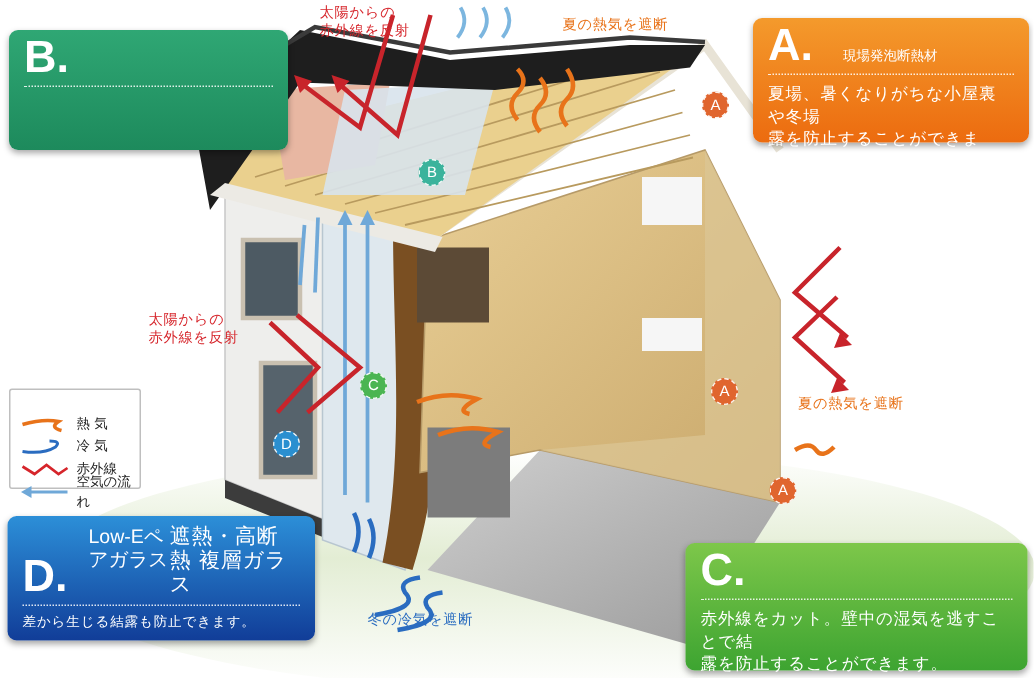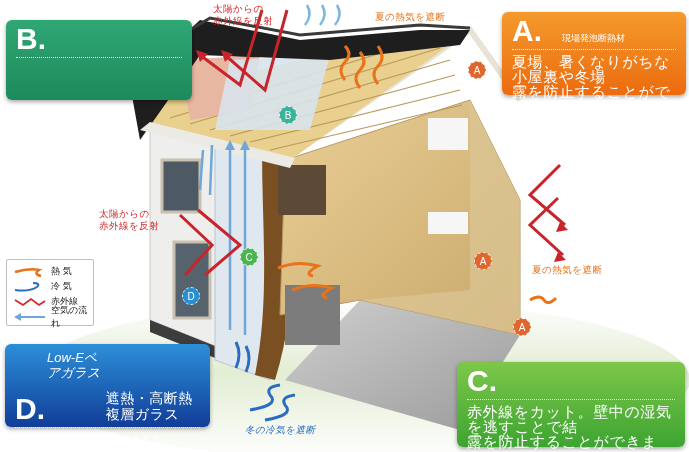--- a/index.html
+++ b/index.html
@@ -7,33 +7,33 @@
        font-family:"DejaVu Sans","Liberation Sans",sans-serif;}
   #scene{position:absolute;left:0;top:0;width:689px;height:452px;}
   .callout{position:absolute;border-radius:6px;color:#fff;box-shadow:0 2px 4px rgba(0,0,0,.35);
            box-sizing:border-box;padding:6px 10px 6px 10px;}
   .callout .head{display:flex;align-items:flex-end;}
   .callout .letter{font-family:"Liberation Sans",sans-serif;font-weight:bold;font-size:30px;line-height:26px;margin-right:2px;}
   .callout .titles{display:flex;}
   .callout .sub{font-size:9px;line-height:11px;margin-left:18px;}
   .callout .name{font-size:15px;line-height:18px;letter-spacing:0.5px;}
   .callout .sep{border-top:1.5px dotted rgba(255,255,255,.85);margin:5px 0 5px 0;}
-  .callout .desc{font-size:15px;line-height:15px;letter-spacing:0.6px;}
+  .callout .desc{font-size:11px;line-height:15px;letter-spacing:0.6px;}
   #callout-b{left:6px;top:20px;width:186px;height:80px;background:linear-gradient(#2fa774,#1d8a5c);}
   #callout-a{left:502px;top:12px;width:184px;height:83px;background:linear-gradient(#f49a2c,#ec6b0f);}
   #callout-d{left:5px;top:344px;width:205px;height:83px;background:linear-gradient(#2c8fd8,#113d98);}
   #callout-c{left:457px;top:362px;width:228px;height:85px;background:linear-gradient(#7dc74a,#3da431);}
-  #callout-d .name{font-size:14px;line-height:16px;margin-top:40px;}
-  #callout-d .sub{font-size:13px;line-height:15px;margin-left:0;font-family:"Liberation Sans",sans-serif;font-style:italic;}
+  #callout-d .name{font-size:14px;line-height:16px;}
+  #callout-d .sub{font-size:13px;line-height:15px;margin-left:12px;font-family:"Liberation Sans",sans-serif;}
   .lbl{position:absolute;font-size:9.5px;line-height:12px;letter-spacing:0.5px;}
   .red{color:#d6252b;}
   .orange{color:#e8731a;}
   .blue{color:#2a6cc0;}
   #legend{position:absolute;left:6px;top:259px;width:88px;height:67px;background:rgba(255,255,255,.92);
-          border:1px solid #bfbfbf;border-radius:2px;box-sizing:border-box;padding:4px 4px;}
+          border:1px solid #bfbfbf;border-radius:2px;box-sizing:border-box;padding:15px 4px;}
   .leg-row{display:flex;align-items:center;height:15px;}
   .leg-row svg{width:36px;height:12px;flex:none;}
   .leg-row span{font-size:9px;margin-left:4px;color:#222;}
   .marker{position:absolute;width:18px;height:18px;border-radius:50%;color:#fff;font-size:10px;
           display:flex;align-items:center;justify-content:center;border:1px dashed rgba(255,255,255,.9);
           font-family:"Liberation Sans",sans-serif;box-sizing:border-box;}
   .m-a{background:#e0652e;}
   .m-b{background:#3bb39c;}
   .m-c{background:#4bb552;}
   .m-d{background:#2a8fd0;}
@@ -172,21 +172,21 @@
 <div class="lbl red" style="left:213px;top:3px;">
   <div>太陽からの</div>
   <div>赤外線を反射</div>
 </div>
 <div class="lbl orange" style="left:375px;top:11px;">夏の熱気を遮断</div>
 <div class="lbl red" style="left:99px;top:208px;">
   <div>太陽からの</div>
   <div>赤外線を反射</div>
 </div>
 <div class="lbl orange" style="left:532px;top:264px;">夏の熱気を遮断</div>
-<div class="lbl blue" style="left:245px;top:424px;font-style:italic;">冬の冷気を遮断</div>
+<div class="lbl blue" style="left:245px;top:408px;">冬の冷気を遮断</div>
 
 <div id="legend">
   <div class="leg-row">
     <svg viewBox="0 0 36 12">
         <path d="M4,6 q14,-4 24,-2 q-6,4 2,6" stroke="#e8731a" stroke-width="2.5" fill="none"></path>
       </svg>
     <span>熱 気</span>
   </div>
   <div class="leg-row">
     <svg viewBox="0 0 36 12">

